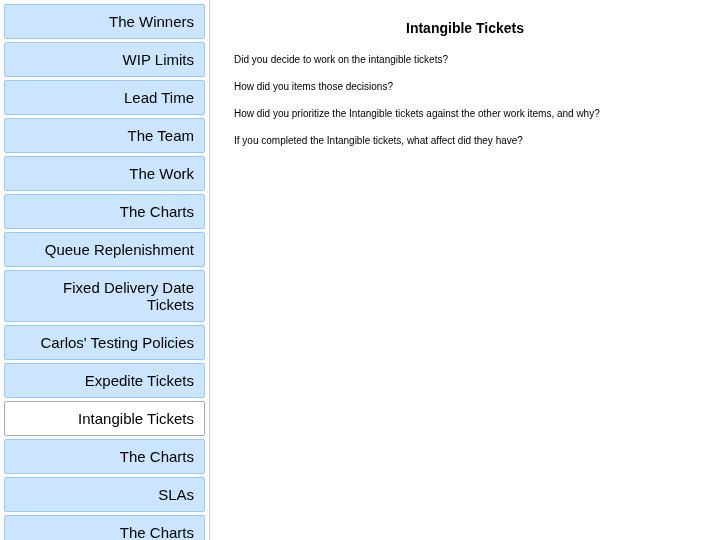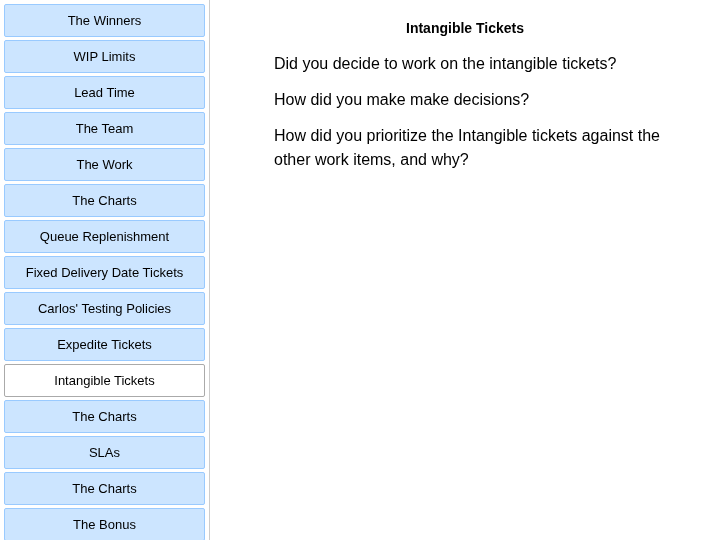--- a/index.html
+++ b/index.html
@@ -27,45 +27,44 @@
       gap: 3px;
       overflow-y: auto;
     }
     .sidebar-item {
       display: block;
       width: 100%;
       padding: 8px 10px;
       background: #cce5ff;
       border: 1px solid #99caff;
       border-radius: 2px;
-      text-align: center;
+      text-align: right;
       cursor: pointer;
-      font-size: 13px;
+      font-size: 15px;
       color: #000;
     }
     .sidebar-item.active {
       background: #fff;
       border: 1px solid #aaa;
     }
     #main {
       flex: 1;
       padding: 20px 24px;
       overflow-y: auto;
     }
     #main h2 {
       font-size: 14px;
       font-weight: bold;
       text-align: center;
       margin-bottom: 16px;
     }
     #main p {
-      font-size: 16px;
+      font-size: 10px;
       margin-bottom: 12px;
       line-height: 1.5;
-      margin-left: 40px;
     }
   </style>
 </head>
 <body>
 
 <nav id="sidebar">
     <button class="sidebar-item">The Winners</button>
     <button class="sidebar-item">WIP Limits</button>
     <button class="sidebar-item">Lead Time</button>
     <button class="sidebar-item">The Team</button>
@@ -79,16 +78,17 @@
     <button class="sidebar-item">The Charts</button>
     <button class="sidebar-item">SLAs</button>
     <button class="sidebar-item">The Charts</button>
     <button class="sidebar-item">The Bonus</button>
   </nav>
 
 <main id="main">
   <h2>Intangible Tickets</h2>
   <div id="main-paragraphs">
       <p>Did you decide to work on the intangible tickets?</p>
-      <p>How did you make make decisions?</p>
+      <p>How did you items those decisions?</p>
       <p>How did you prioritize the Intangible tickets against the other work items, and why?</p>
+      <p>If you completed the Intangible tickets, what affect did they have?</p>
     </div>
 </main>
 
 </body></html>

